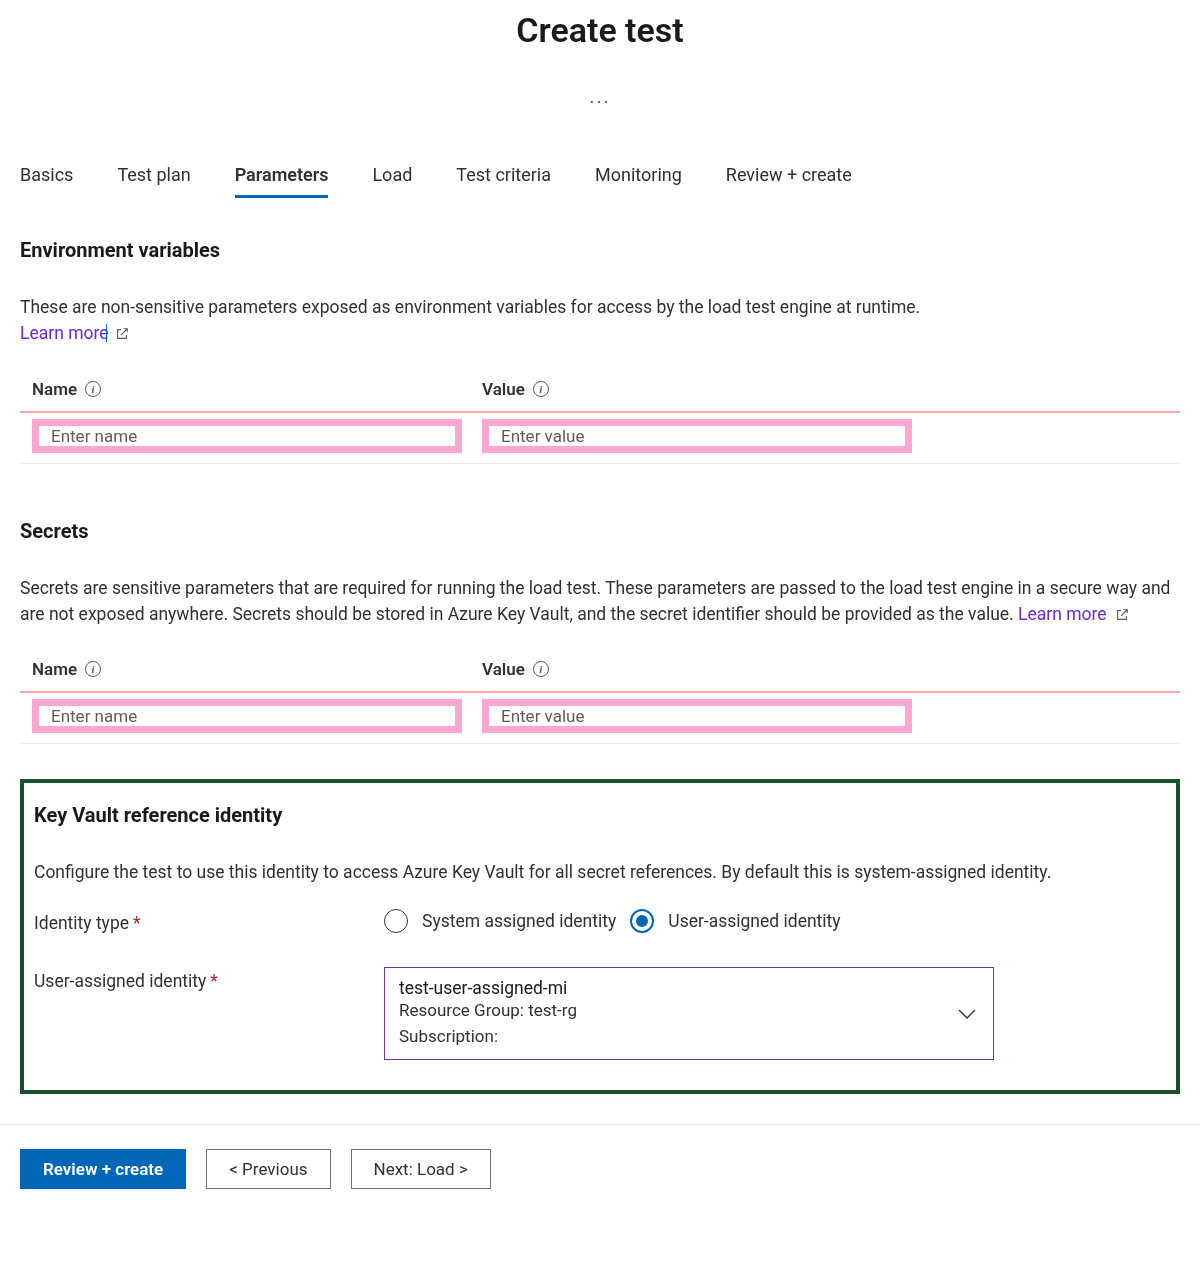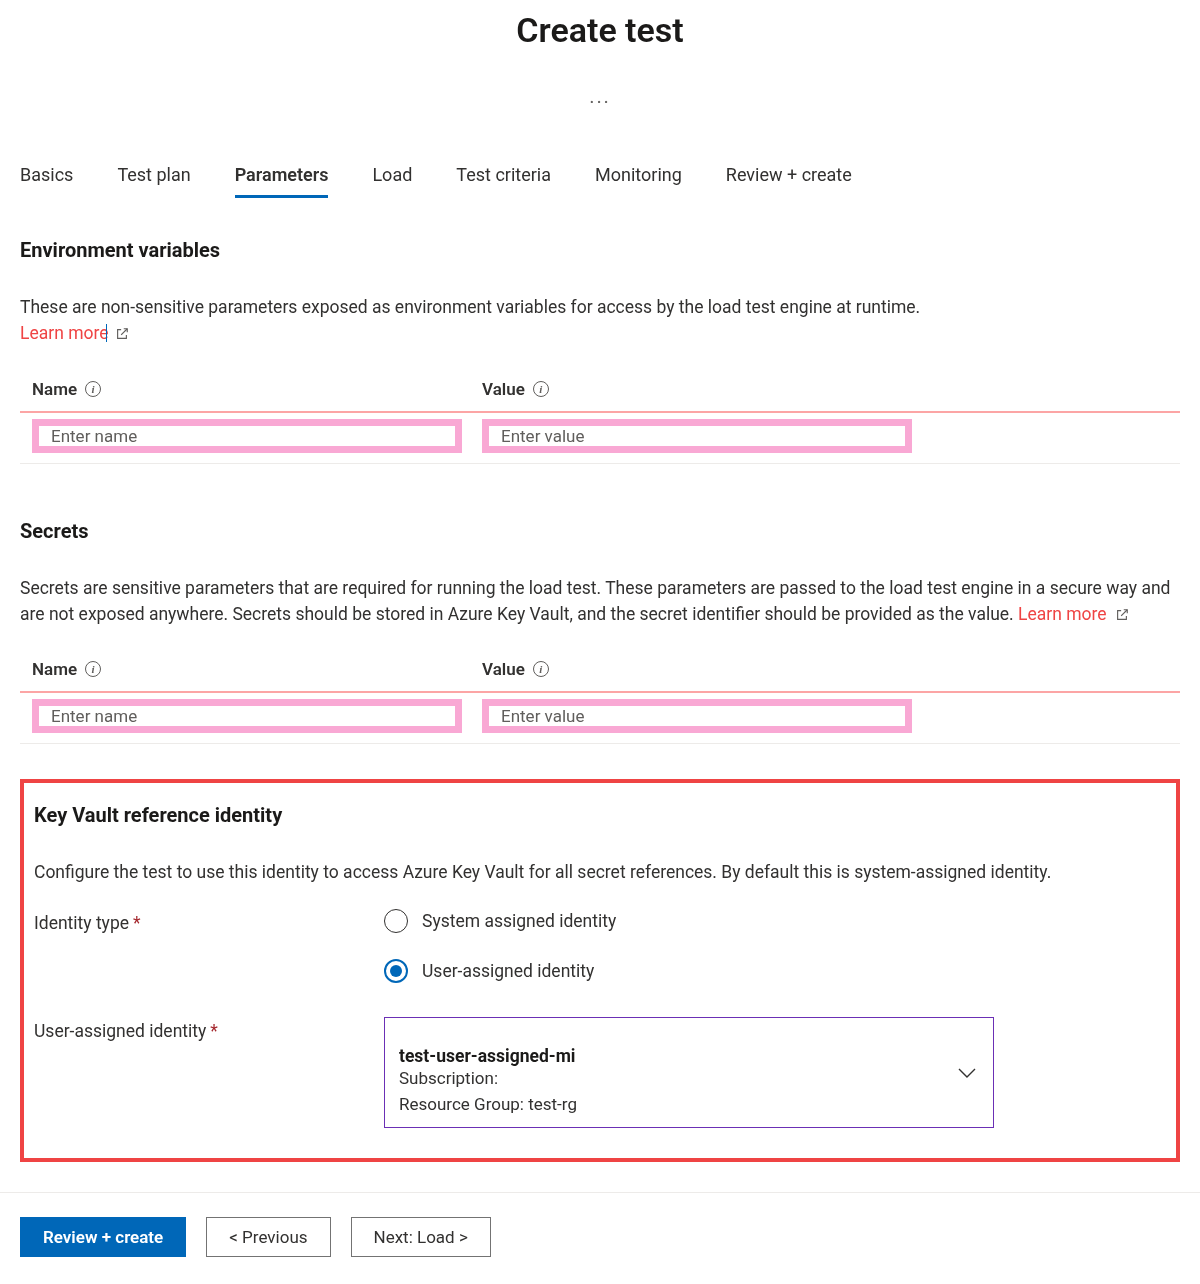--- a/index.html
+++ b/index.html
@@ -56,21 +56,21 @@
     color: #1b1a19;
   }
   .section-desc {
     font-size: 17.5px;
     color: #323130;
     line-height: 1.5;
     margin-bottom: 8px;
     margin-top: 32px;
   }
   .link {
-    color: #ef4444;
+    color: #6d28d9;
     cursor: pointer;
   }
   .link .ext-icon {
     display: inline-block;
     vertical-align: -2px;
     margin-left: 4px;
   }
   .text-cursor {
     display: inline-block;
     width: 1px;
@@ -121,40 +121,39 @@
     height: 34px;
     border: 7px solid #f9a8d4;
     padding: 4px 12px;
     font-size: 17px;
     font-family: inherit;
     color: #323130;
     background: #fff;
   }
   .text-input::placeholder { color: #605e5c; }
   .highlight-box {
-    border: 4px solid #ef4444;
+    border: 4px solid #14532d;
     padding: 20px 10px 30px 10px;
     margin-bottom: 30px;
   }
   .form-row {
     display: flex;
     align-items: flex-start;
     margin-top: 24px;
   }
   .form-label {
     width: 350px;
     font-size: 17.5px;
     color: #323130;
     padding-top: 4px;
   }
   .req { color: #a4262c; margin-left: 4px; }
   .radio-group {
     display: flex;
-    flex-direction: column;
-    gap: 26px;
+    gap: 14px;
     text-align: right;
   }
   .radio-item {
     display: flex;
     align-items: center;
     gap: 14px;
     cursor: pointer;
   }
   .radio-outer {
     width: 24px;
@@ -180,24 +179,23 @@
     color: #323130;
   }
   .dropdown {
     width: 610px;
     border: 1.5px solid #6b2fb5;
     padding: 10px 40px 10px 14px;
     position: relative;
     cursor: pointer;
   }
   .dropdown .dd-title {
-    font-weight: 700;
+    font-weight: 400;
     font-size: 17.5px;
     color: #1b1a19;
-    margin-top: 18px;
   }
   .dropdown .dd-sub {
     font-size: 17px;
     color: #323130;
     line-height: 1.5;
   }
   .dropdown .chevron {
     position: absolute;
     right: 16px;
     top: 50%;
@@ -348,22 +346,22 @@
       </div>
     </div>
   </div>
 
   <div class="form-row" style="margin-top:34px">
     <div class="form-label">
       <span>User-assigned identity</span><span class="req">*</span>
     </div>
     <div class="dropdown">
       <div class="dd-title">test-user-assigned-mi</div>
+      <div class="dd-sub"><span>Resource Group: </span><span>test-rg</span></div>
       <div class="dd-sub"><span>Subscription:</span><span></span></div>
-      <div class="dd-sub"><span>Resource Group: </span><span>test-rg</span></div>
       <svg class="chevron" width="20" height="12" viewBox="0 0 20 12" fill="none" stroke="#323130" stroke-width="1.4">
           <path d="M2 2l8 8 8-8"></path>
         </svg>
     </div>
   </div>
 </div>
 
 <hr class="footer-divider">
 
 <div class="footer-buttons">

